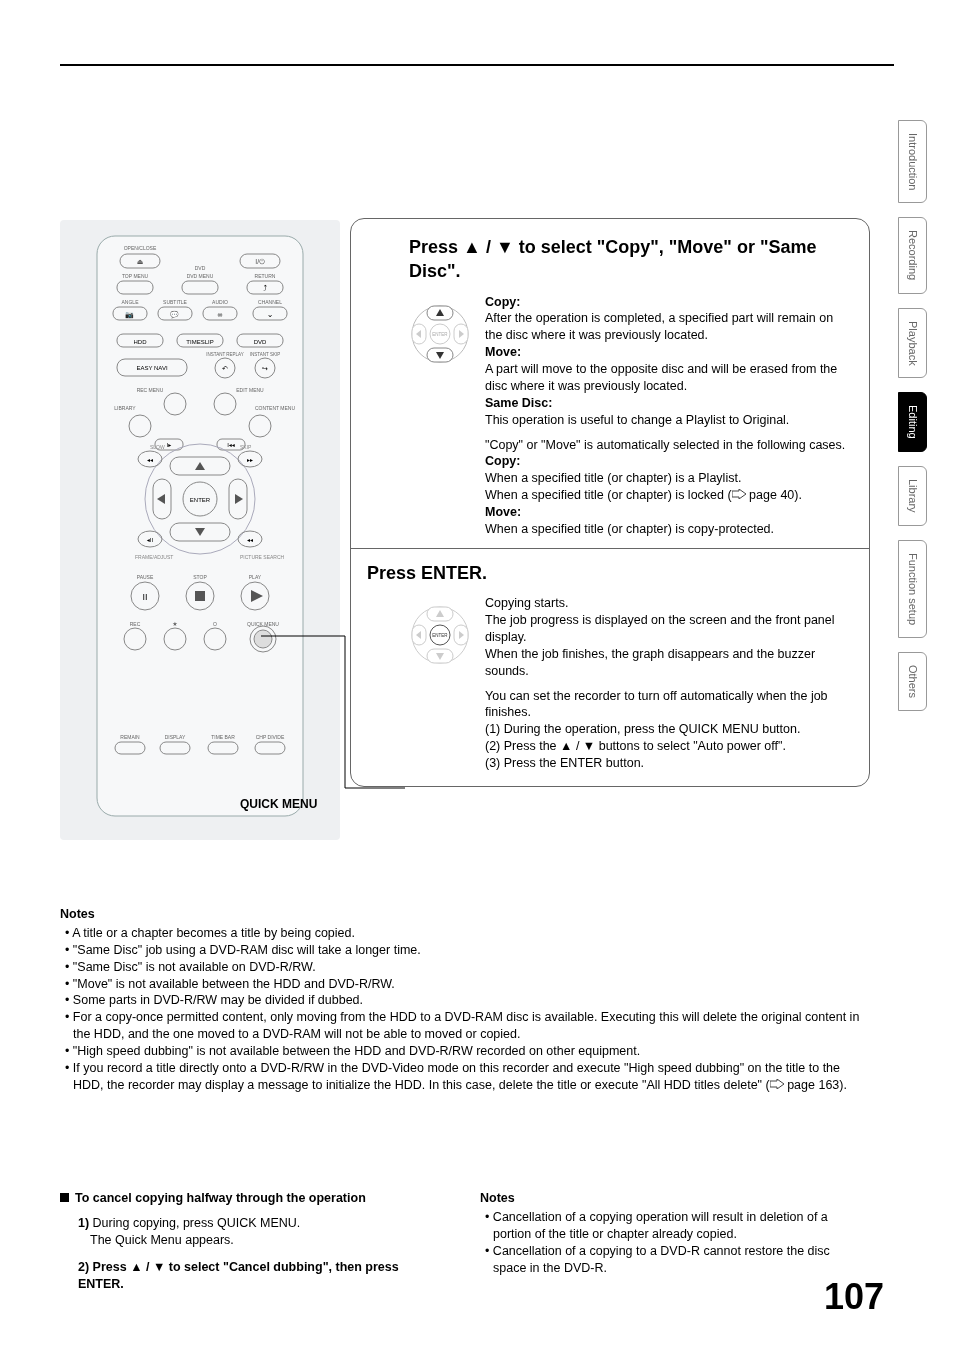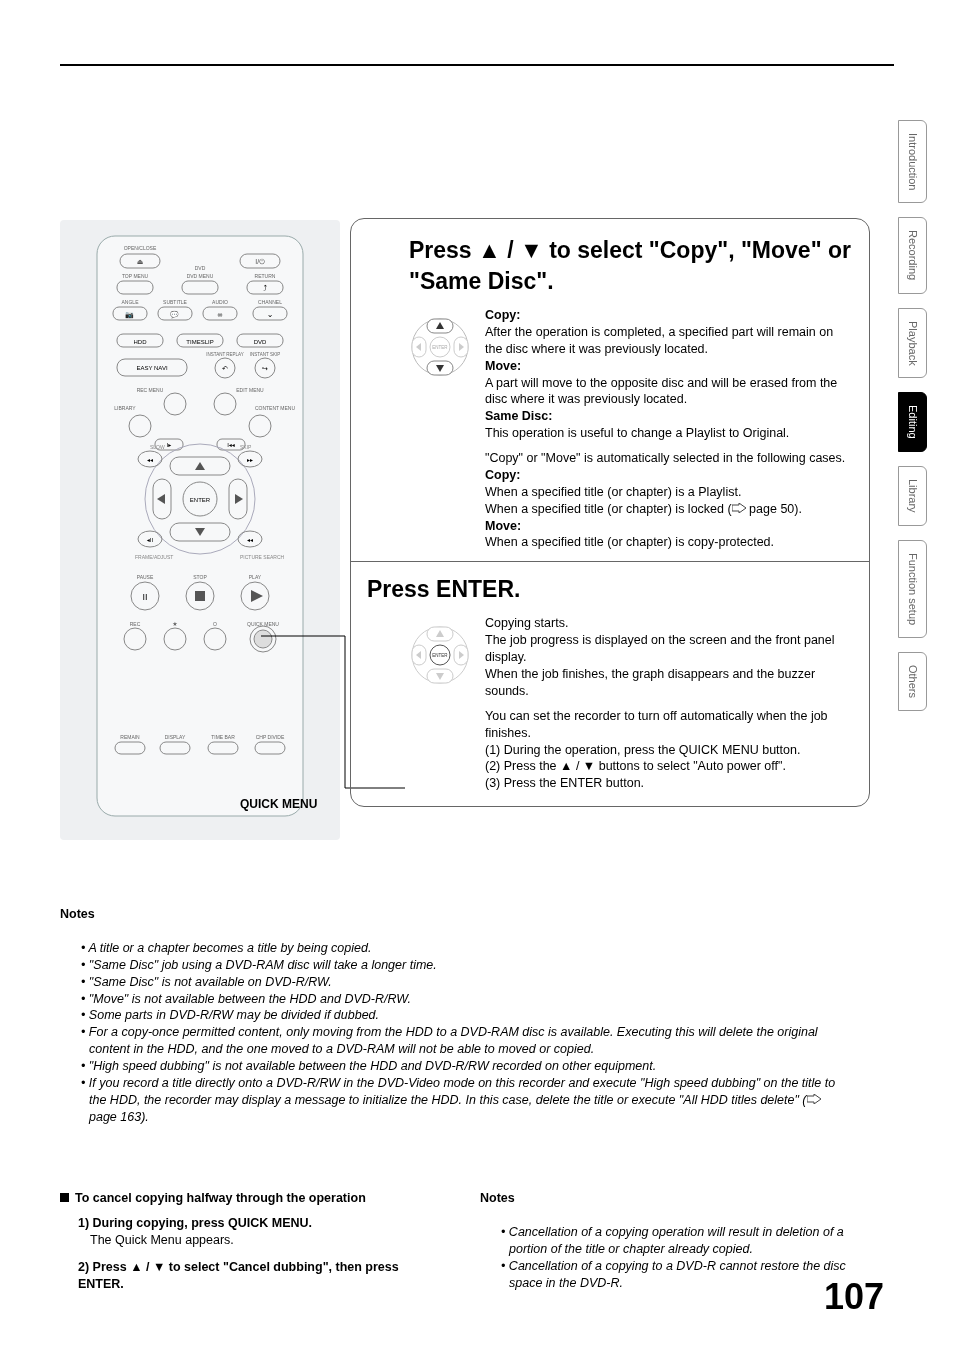--- a/index.html
+++ b/index.html
@@ -17,27 +17,27 @@
   .page-rule { position:absolute; left:60px; right:60px; top:64px; border-top:2px solid #000; }
   .side-tabs { position:absolute; right:20px; top:120px; width:36px; }
   .tab { writing-mode: vertical-rl; font-size:11px; color:#666; border:1px solid #999; border-radius:0 6px 6px 0; padding:12px 6px; margin-bottom:14px; text-align:center; background:#fff;}
   .tab.active { background:#000; color:#fff; border-color:#000; }
   .remote-area { position:absolute; left:60px; top:220px; width:280px; height:620px; background:#eef0f2; border-radius:4px; }
   .remote-svg { display:block; margin:14px auto 0; }
   .qm-label { position:absolute; left:180px; top:576px; font-weight:bold; font-size:12px; }
   .qm-line { stroke:#000; stroke-width:1; fill:none; }
   .steps { position:absolute; left:350px; top:218px; width:520px; }
   .step-box { border:1px solid #666; border-radius:14px; padding:16px 18px 14px 58px; position:relative; }
-  .step-box h2 { margin:0 0 10px 0; font-size:23px; font-weight:bold; }
+  .step-box h2 { margin:0 0 10px 0; font-size:18px; font-weight:bold; }
   .tri { font-family: Arial; }
   .def-lbl { font-weight:bold; }
   .step-hr { border-top:1px solid #666; margin:10px -18px 12px -58px; }
   .notes-sec { position:absolute; left:60px; top:906px; right:90px; }
   .notes-h { font-weight:bold; margin:0 0 2px 0; }
-  .notes-ul { margin:17px; padding:0; list-style:none;font-style:italic; }
+  .notes-ul { margin:1px; padding:0; list-style:none; }
   .notes-ul li { padding-left:12px; text-indent:-8px; }
   .notes-ul li::before { content:"• "; }
   .two-col { position:absolute; left:60px; top:1190px; right:90px; display:flex; gap:36px; }
   .col { flex:1; }
   .sq { width:9px; height:9px; background:#000; display:inline-block; margin-right:6px; vertical-align:baseline; }
   .ol-num { font-weight:bold; }
   .page-num { position:absolute; right:70px; bottom:28px; font-size:36px; font-weight:bold; }
   .ref-arrow { display:inline-block; width:14px; height:10px; }
   .indented { padding-left:12px; }
   .svg-remote text { font-family: Arial; }
@@ -207,21 +207,21 @@
         <div><span class="def-lbl">Move:</span></div>
         <div>A part will move to the opposite disc and will be erased from the disc where it was previously located.</div>
         <div><span class="def-lbl">Same Disc:</span></div>
         <div>This operation is useful to change a Playlist to Original.</div>
         <div style="height:8px"></div>
         <div>"Copy" or "Move" is automatically selected in the following cases.</div>
         <div><span class="def-lbl">Copy:</span></div>
         <div>When a specified title (or chapter) is a Playlist.</div>
         <div><span>When a specified title (or chapter) is locked (</span><svg class="ref-arrow" viewBox="0 0 14 10">
               <polygon points="0,2 7,2 7,0 14,5 7,10 7,8 0,8" fill="none" stroke="#444"></polygon>
-            </svg><span> page 50).</span></div>
+            </svg><span> page 40).</span></div>
         <div><span class="def-lbl">Move:</span></div>
         <div>When a specified title (or chapter) is copy-protected.</div>
       </div>
     </div>
 
     <div class="step-hr"></div>
 
     <h2 style="margin-left:-42px">Press ENTER.</h2>
     <div style="display:flex; gap:14px; align-items:flex-start;">
       <svg width="62" height="80">
@@ -264,21 +264,21 @@
     <li><span>If you record a title directly onto a DVD-R/RW in the DVD-Video mode on this recorder and execute "High speed dubbing" on the title to the HDD, the recorder may display a message to initialize the HDD. In this case, delete the title or execute "All HDD titles delete" (</span><svg class="ref-arrow" viewBox="0 0 14 10">
           <polygon points="0,2 7,2 7,0 14,5 7,10 7,8 0,8" fill="none" stroke="#444"></polygon>
         </svg><span> page 163).</span></li>
   </ul>
 </div>
 
 <div class="two-col">
   <div class="col">
     <div style="font-weight:bold;"><span class="sq"></span><span>To cancel copying halfway through the operation</span></div>
     <div style="margin-top:8px; margin-left:18px;">
-      <div><span class="ol-num">1) </span><span style="font-weight:bold">During copying, press QUICK MENU.</span></div>
+      <div><span class="ol-num">1) </span><span style="font-weight:normal">During copying, press QUICK MENU.</span></div>
       <div class="indented">The Quick Menu appears.</div>
       <div style="height:10px"></div>
       <div><span class="ol-num">2) </span><span style="font-weight:bold"><span>Press </span><span class="tri">▲</span><span> / </span><span class="tri">▼</span><span> to select "Cancel dubbing", then press ENTER.</span></span></div>
     </div>
   </div>
   <div class="col">
     <p class="notes-h">Notes</p>
     <ul class="notes-ul">
       <li>Cancellation of a copying operation will result in deletion of a portion of the title or chapter already copied.</li>
       <li>Cancellation of a copying to a DVD-R cannot restore the disc space in the DVD-R.</li>

